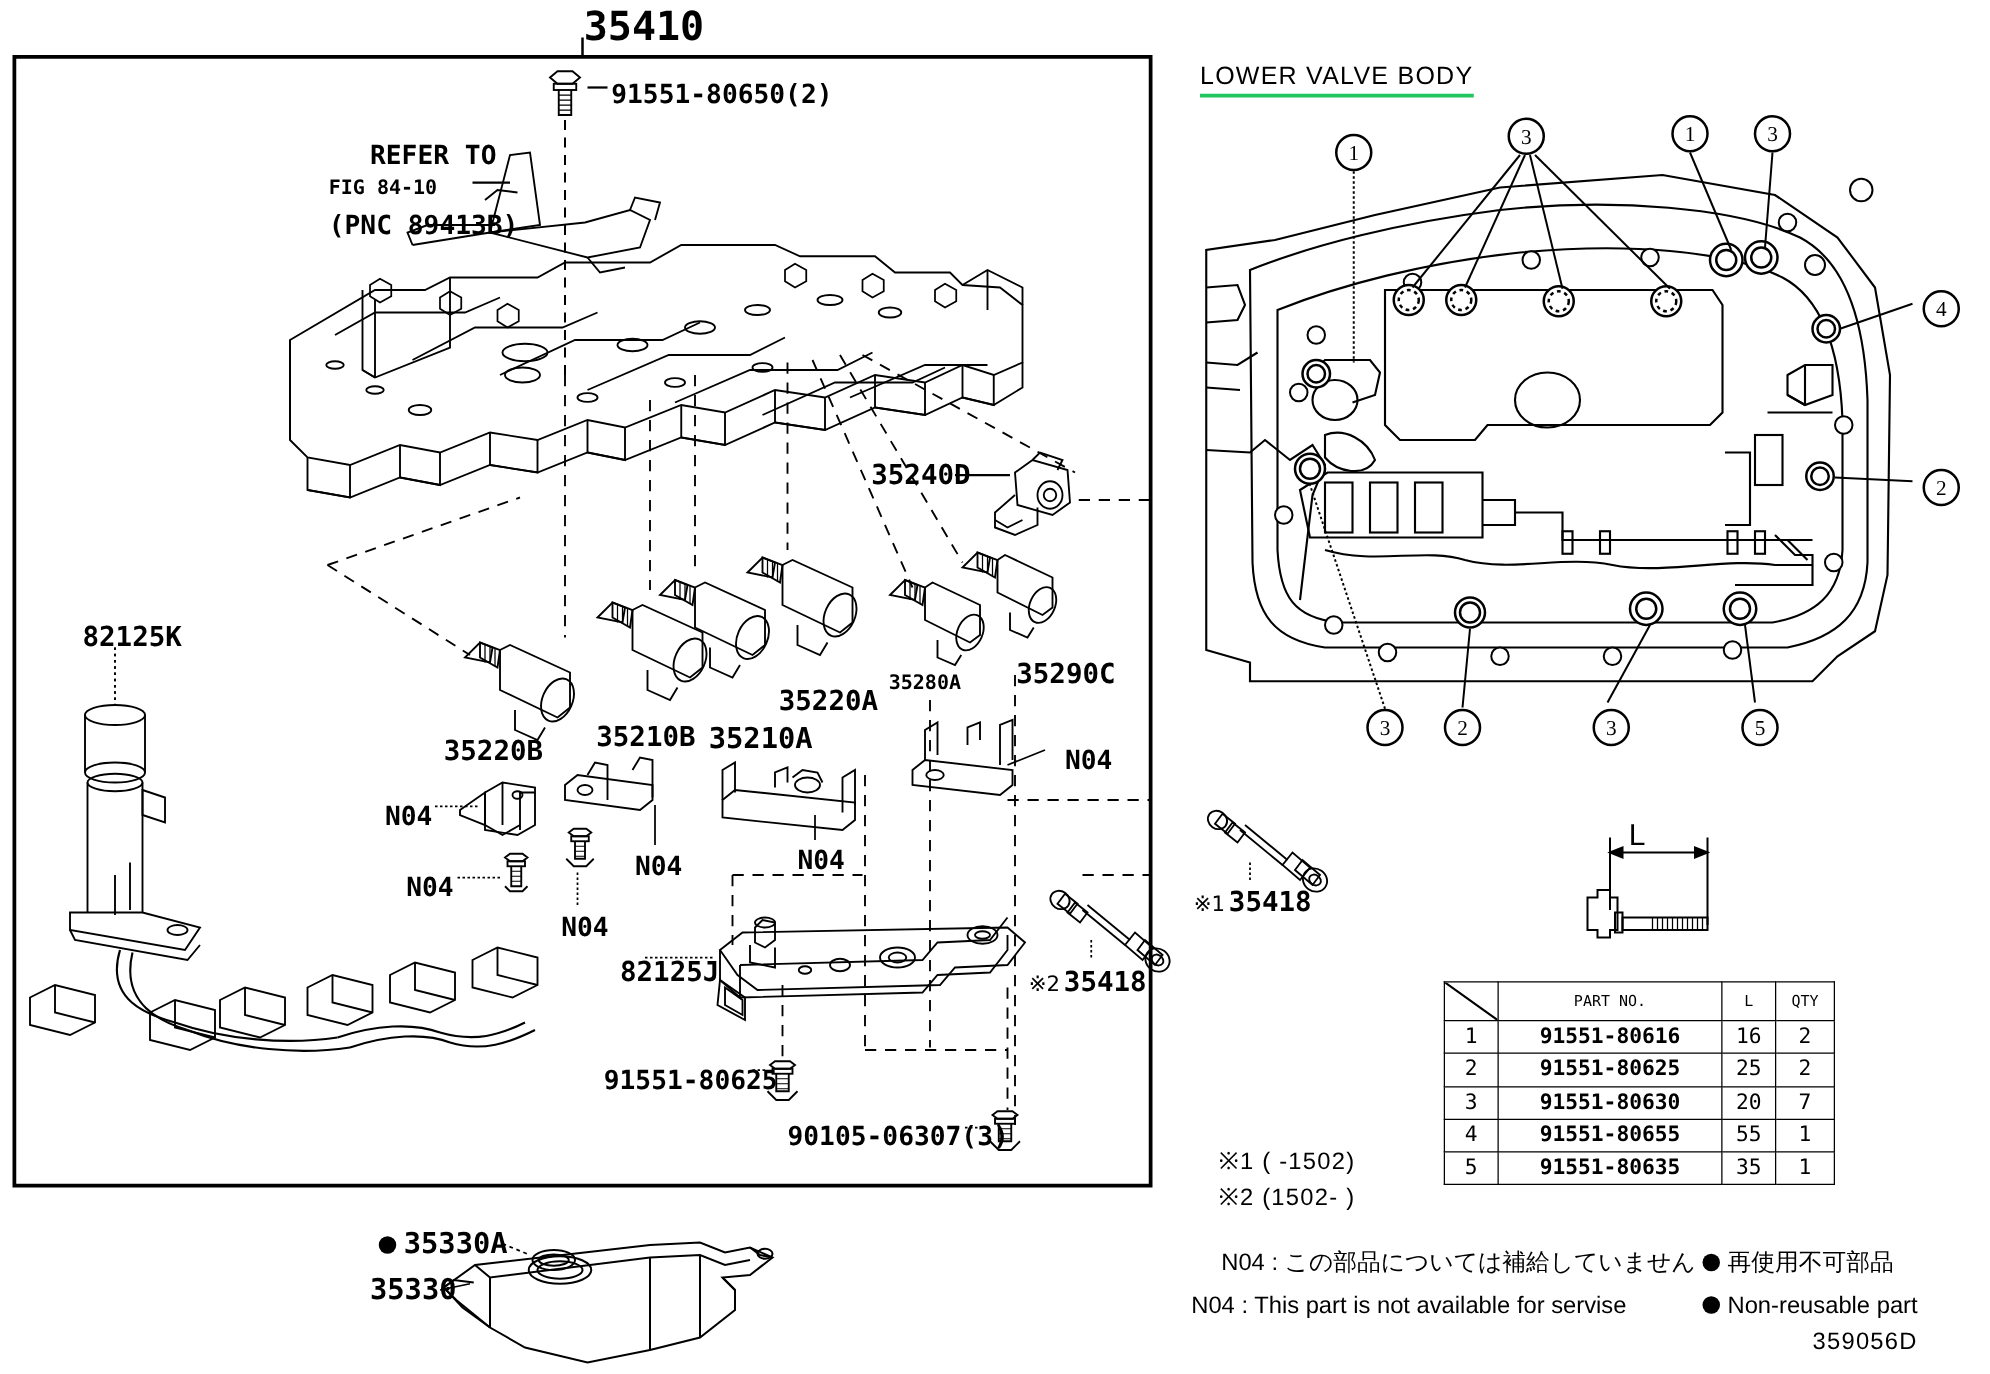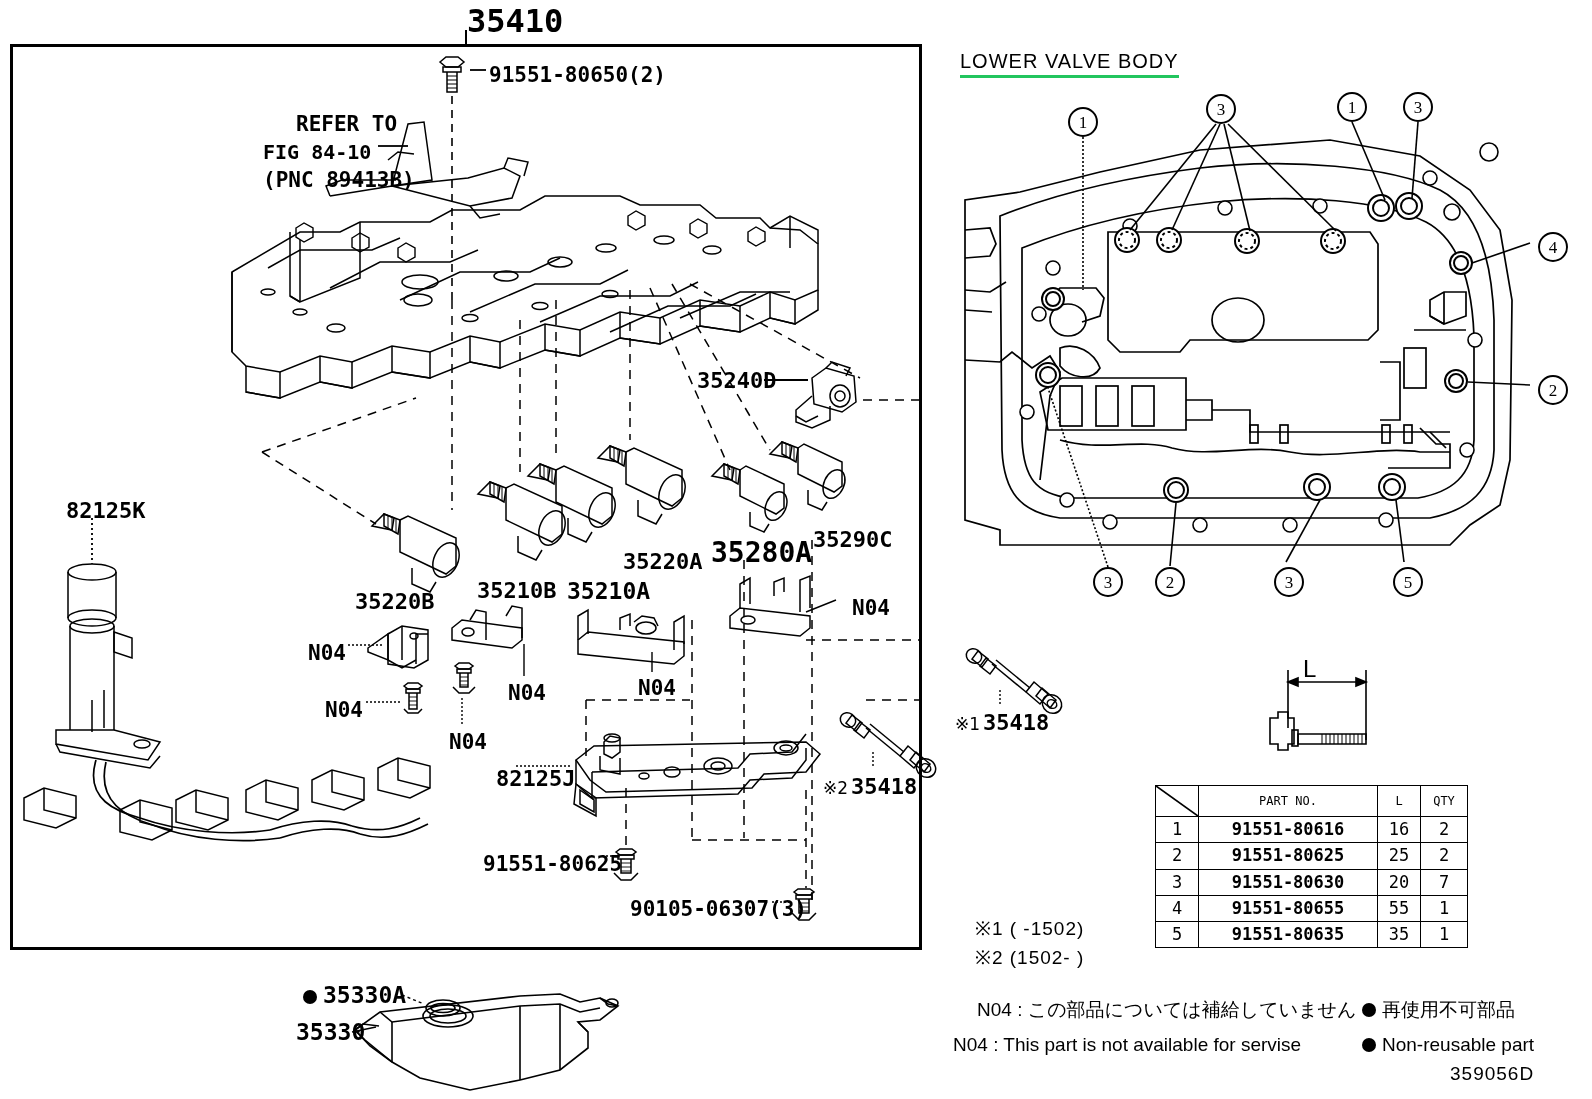--- a/index.html
+++ b/index.html
@@ -541,26 +541,26 @@
       <path d="M1288 682 l10 -4 l0 8 z" fill="#000"></path>
       <path d="M1366 682 l-10 -4 l0 8 z" fill="#000"></path>
       <line x1="1288" y1="670" x2="1288" y2="728"></line>
       <line x1="1366" y1="670" x2="1366" y2="740"></line>
     </g>
   </g>
 </svg>
 
 <div class="lbl" style="left:489px;top:63px;font-size:21px;">91551-80650(2)</div>
 <div class="lbl" style="left:263px;top:112px;font-size:21px;margin-left:33px;">REFER TO</div>
-<div class="lbl" style="left:263px;top:140px;font-size:20px;">FIG 84-10</div>
+<div class="lbl" style="left:263px;top:140px;font-size:16px;">FIG 84-10</div>
 <div class="lbl" style="left:263px;top:168px;font-size:21px;">(PNC 89413B)</div>
 <div class="lbl" style="left:697px;top:368px;font-size:22px;text-align:center;">35240D</div>
 <div class="lbl" style="left:66px;top:498px;font-size:22px;">82125K</div>
 <div class="lbl" style="left:813px;top:527px;font-size:22px;">35290C</div>
-<div class="lbl" style="left:711px;top:536px;font-size:28px;">35280A</div>
+<div class="lbl" style="left:711px;top:536px;font-size:16px;">35280A</div>
 <div class="lbl" style="left:623px;top:549px;font-size:22px;">35220A</div>
 <div class="lbl" style="left:355px;top:589px;font-size:22px;">35220B</div>
 <div class="lbl" style="left:477px;top:578px;font-size:22px;">35210B</div>
 <div class="lbl" style="left:567px;top:578px;font-size:23px;">35210A</div>
 <div class="lbl" style="left:852px;top:596px;font-size:21px;">N04</div>
 <div class="lbl" style="left:308px;top:641px;font-size:21px;">N04</div>
 <div class="lbl" style="left:508px;top:681px;font-size:21px;">N04</div>
 <div class="lbl" style="left:638px;top:676px;font-size:21px;">N04</div>
 <div class="lbl" style="left:325px;top:698px;font-size:21px;">N04</div>
 <div class="lbl" style="left:449px;top:730px;font-size:21px;">N04</div>

